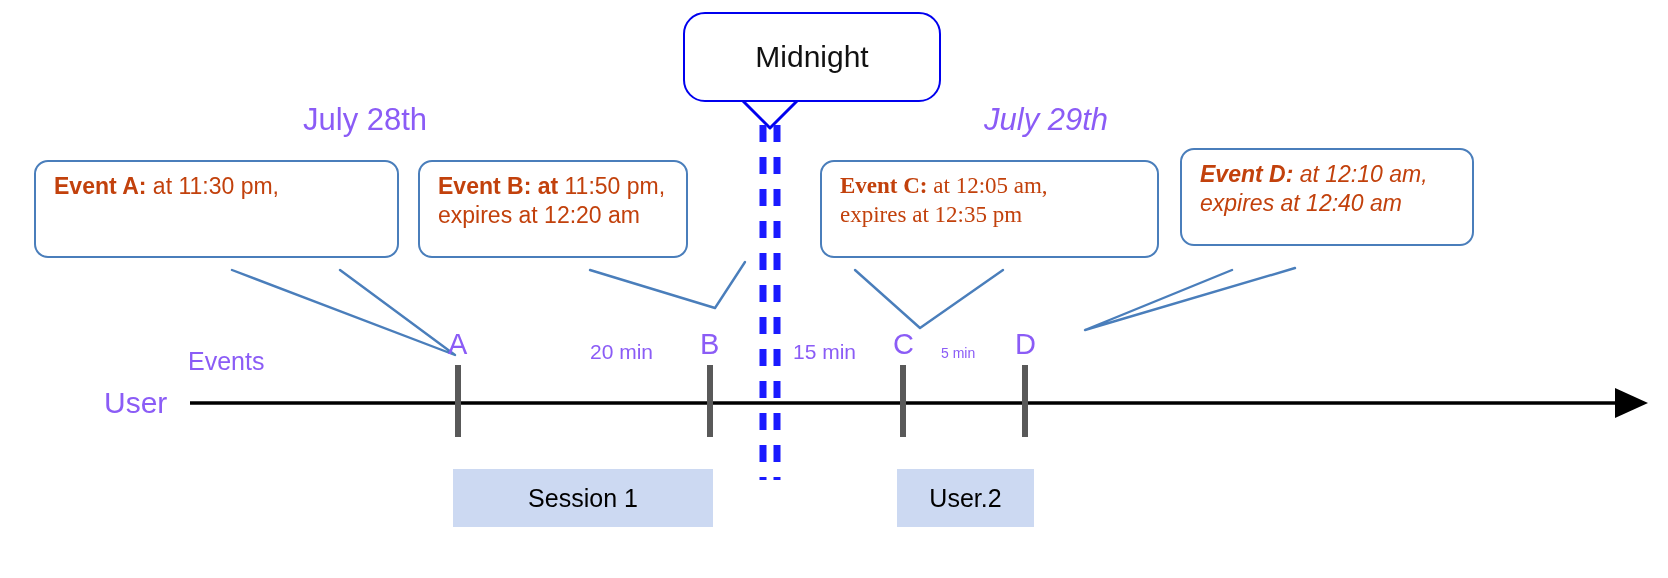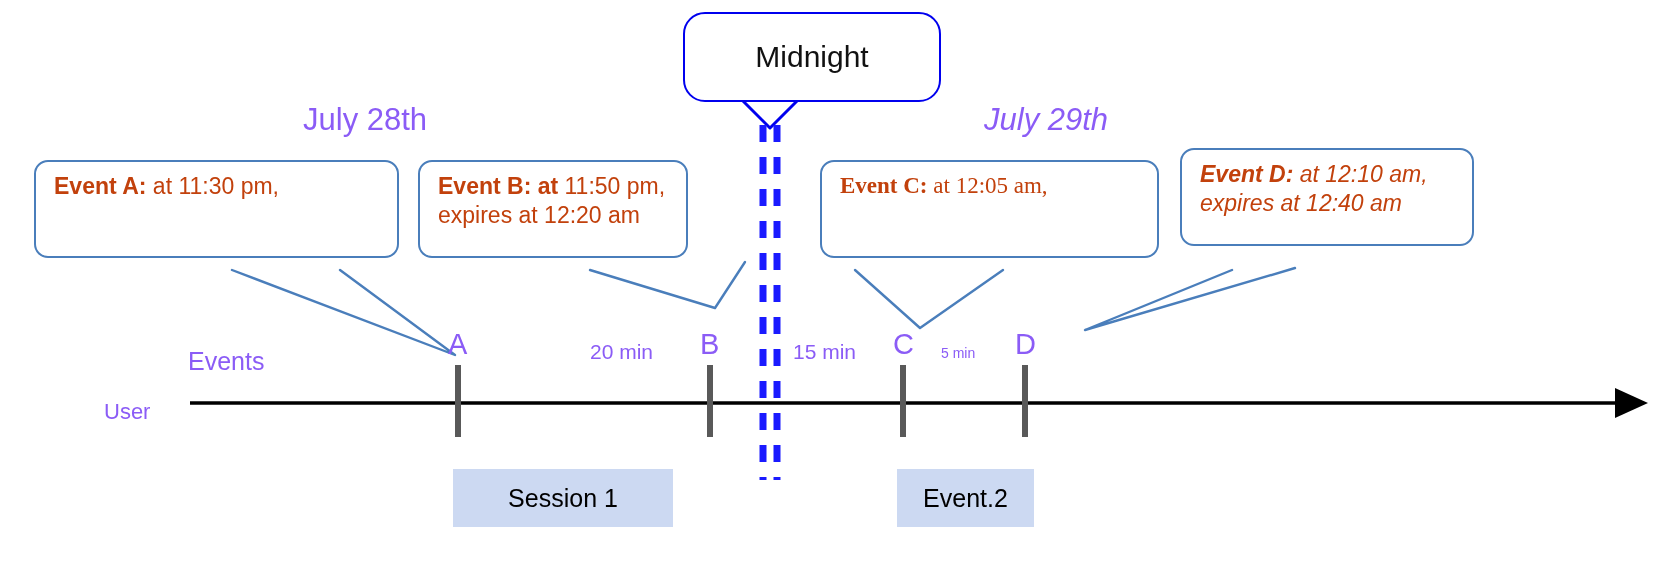--- a/index.html
+++ b/index.html
@@ -59,21 +59,21 @@
   }
 
   
   .lbl {
     position: absolute;
     white-space: nowrap;
     color: #8b5cf6;
     z-index: 2;
   }
   .date-label { font-size: 31px; }
-  .axis-name  { font-size: 22px; margin-top: 13px; }
+  .axis-name  { font-size: 30px; }
   .events-label { font-size: 25px; }
   .marker-letter { font-size: 29px; }
   .gap-label { font-size: 21px; }
   .gap-label-small { font-size: 14px; }
 
   
   .session {
     position: absolute;
     box-sizing: border-box;
     background: #ccd9f2;
@@ -135,20 +135,21 @@
     <div>
       <b>Event B:</b><b> at</b><span> 11:50 pm,</span>
     </div>
     <div>expires at 12:20 am</div>
   </div>
 
   <div class="callout" style="left:812px; top:160px; width:339px; height:98px;font-family:Liberation Serif, serif;">
     <div>
       <b>Event C:</b><span> at 12:05 am,</span>
     </div>
+    <div>expires at 12:35 pm</div>
   </div>
 
   <div class="callout" style="left:1172px; top:148px; width:294px; height:98px;font-style:italic;">
     <div>
       <b>Event D:</b><span>  at 12:10 am,</span>
     </div>
     <div>expires at 12:40 am</div>
   </div>
 
   <div class="lbl events-label" style="left:188px; top:331px;margin-top:16px;">
@@ -175,20 +176,20 @@
   <div class="lbl gap-label" style="left:590px; top:340px;">
     <span>20 min</span>
   </div>
   <div class="lbl gap-label" style="left:793px; top:340px;">
     <span>15 min</span>
   </div>
   <div class="lbl gap-label-small" style="left:941px; top:345px;">
     <span>5 min</span>
   </div>
 
-  <div class="session" style="left:453px; top:469px; width:220px; height:58px;">
+  <div class="session" style="left:453px; top:469px; width:260px; height:58px;">
     <span>Session 1</span>
   </div>
   <div class="session" style="left:897px; top:469px; width:137px; height:58px;">
-    <span>Event.2</span>
+    <span>User.2</span>
   </div>
 
 </div>
 
 </body></html>

